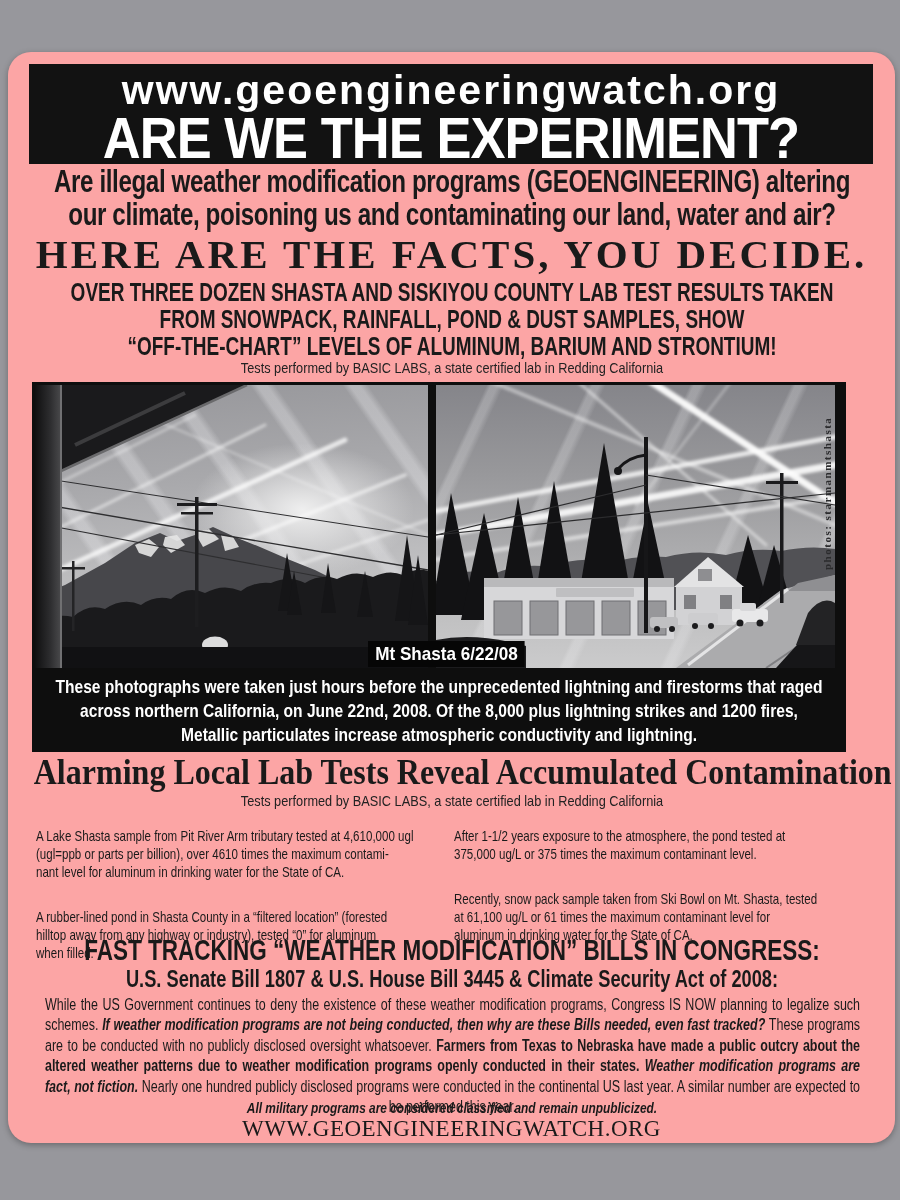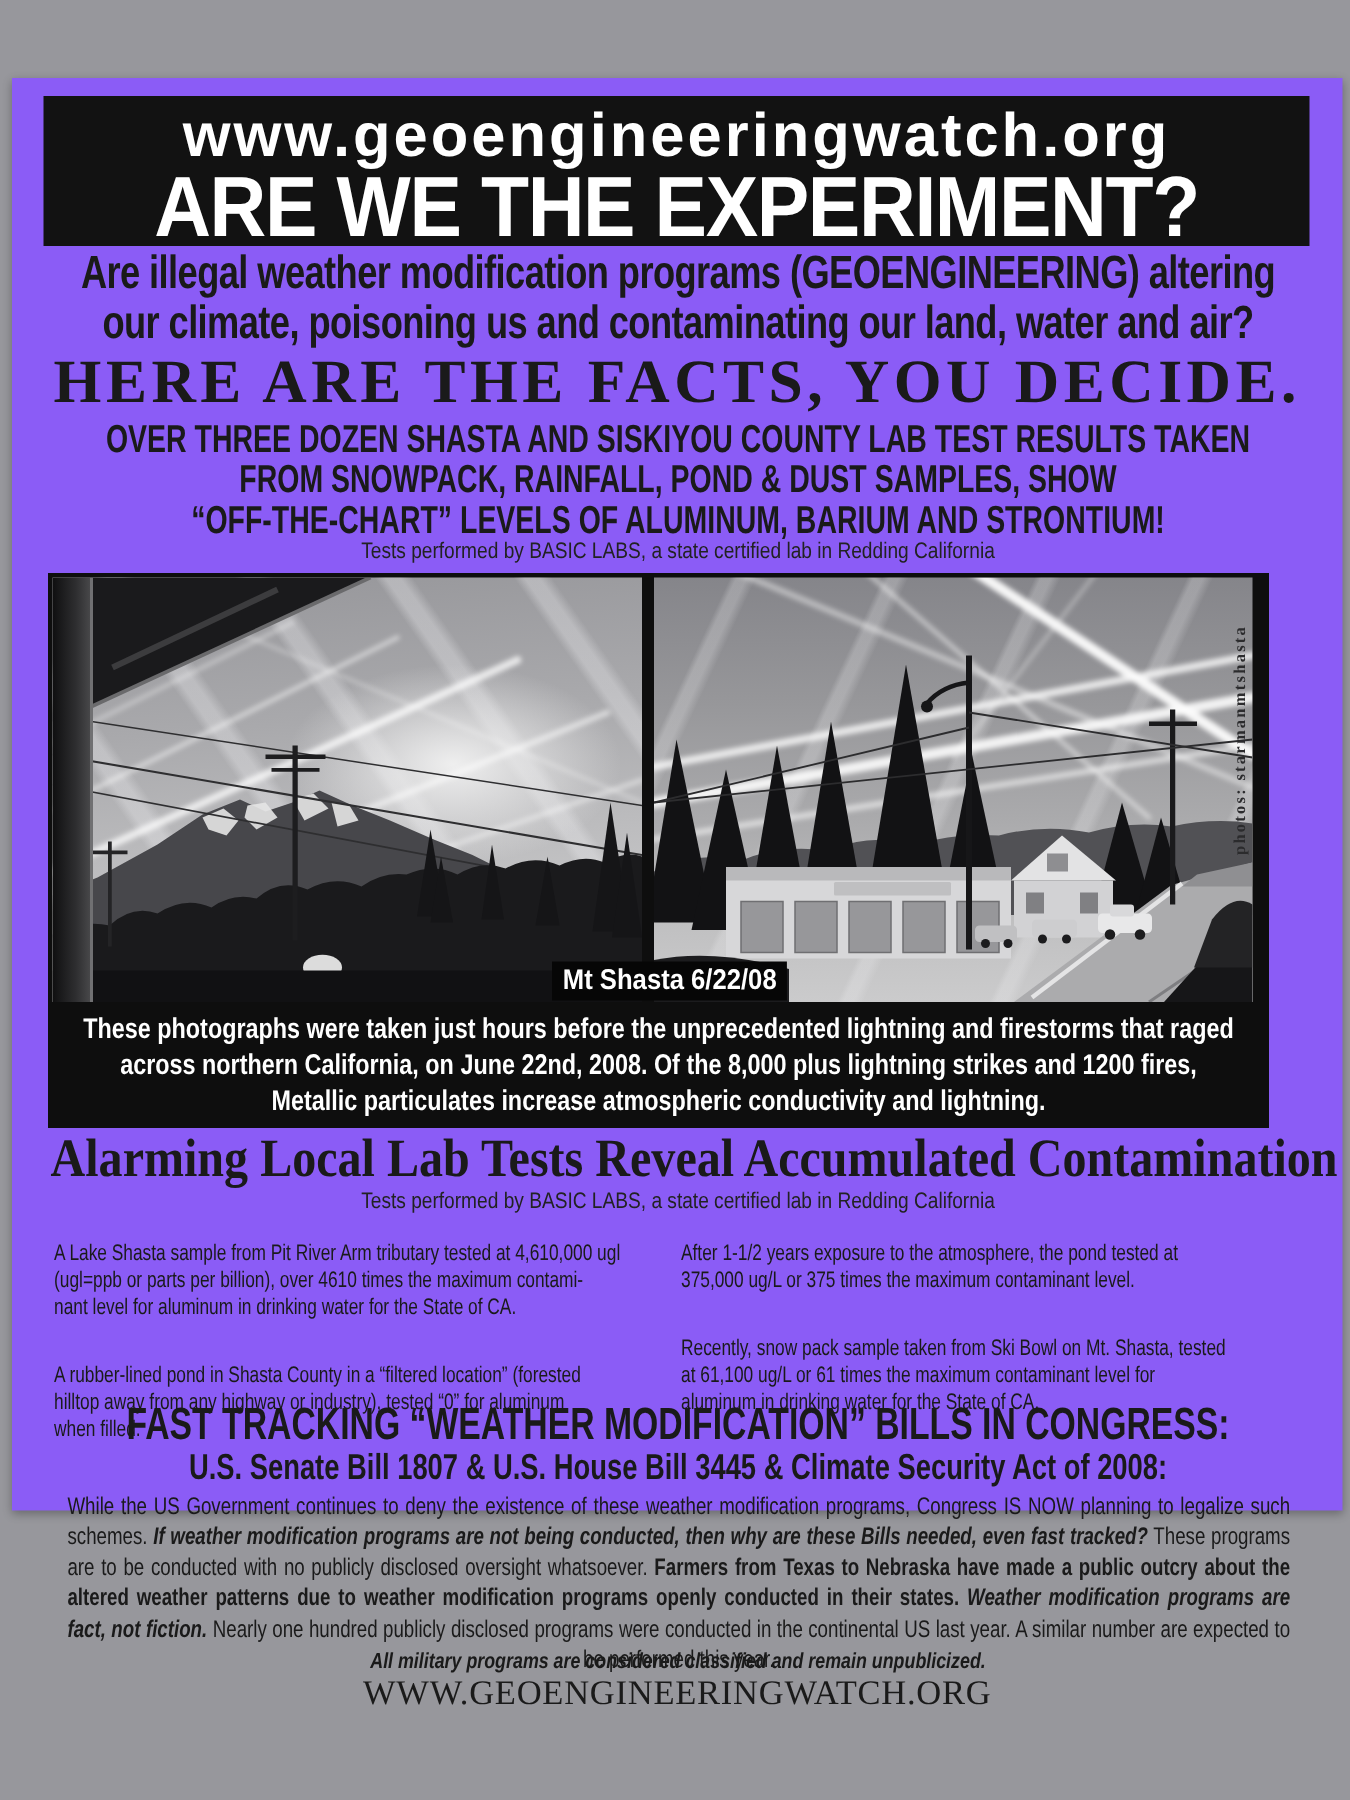--- a/index.html
+++ b/index.html
@@ -5,23 +5,24 @@
   html,body{margin:0;padding:0;}
   body{
     width:900px;height:1200px;
     background:#97979c;
     font-family:"Liberation Sans",sans-serif;
     color:#1a1a1a;
     position:relative;
     overflow:hidden;
   }
   .paper{
-    position:absolute;left:8px;top:52px;width:887px;height:955px;
-    background:#8b5cf6;
+    position:absolute;left:8px;top:52px;width:887px;height:1091px;
+    background:#fca5a5;
     box-shadow:0 2px 6px rgba(0,0,0,.3);
+    border-radius:23px;
   }
   
   .banner{
     position:absolute;top:12px;left:21px;width:844px;height:100px;
     background:#121212;color:#ffffff;text-align:center;overflow:hidden;
   }
   .banner-url{font-size:41px;line-height:46px;padding-top:3px;font-weight:700;letter-spacing:2px;}
   .banner-title{font-size:57px;line-height:50px;font-weight:bold;letter-spacing:-1px;
     transform:scaleX(.92);transform-origin:50% 0;white-space:nowrap;}
   

